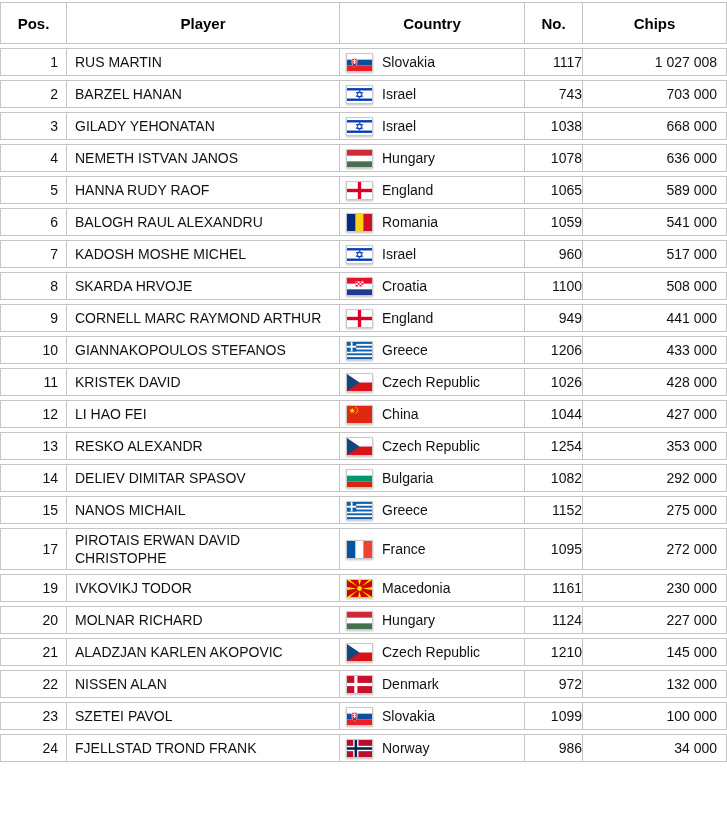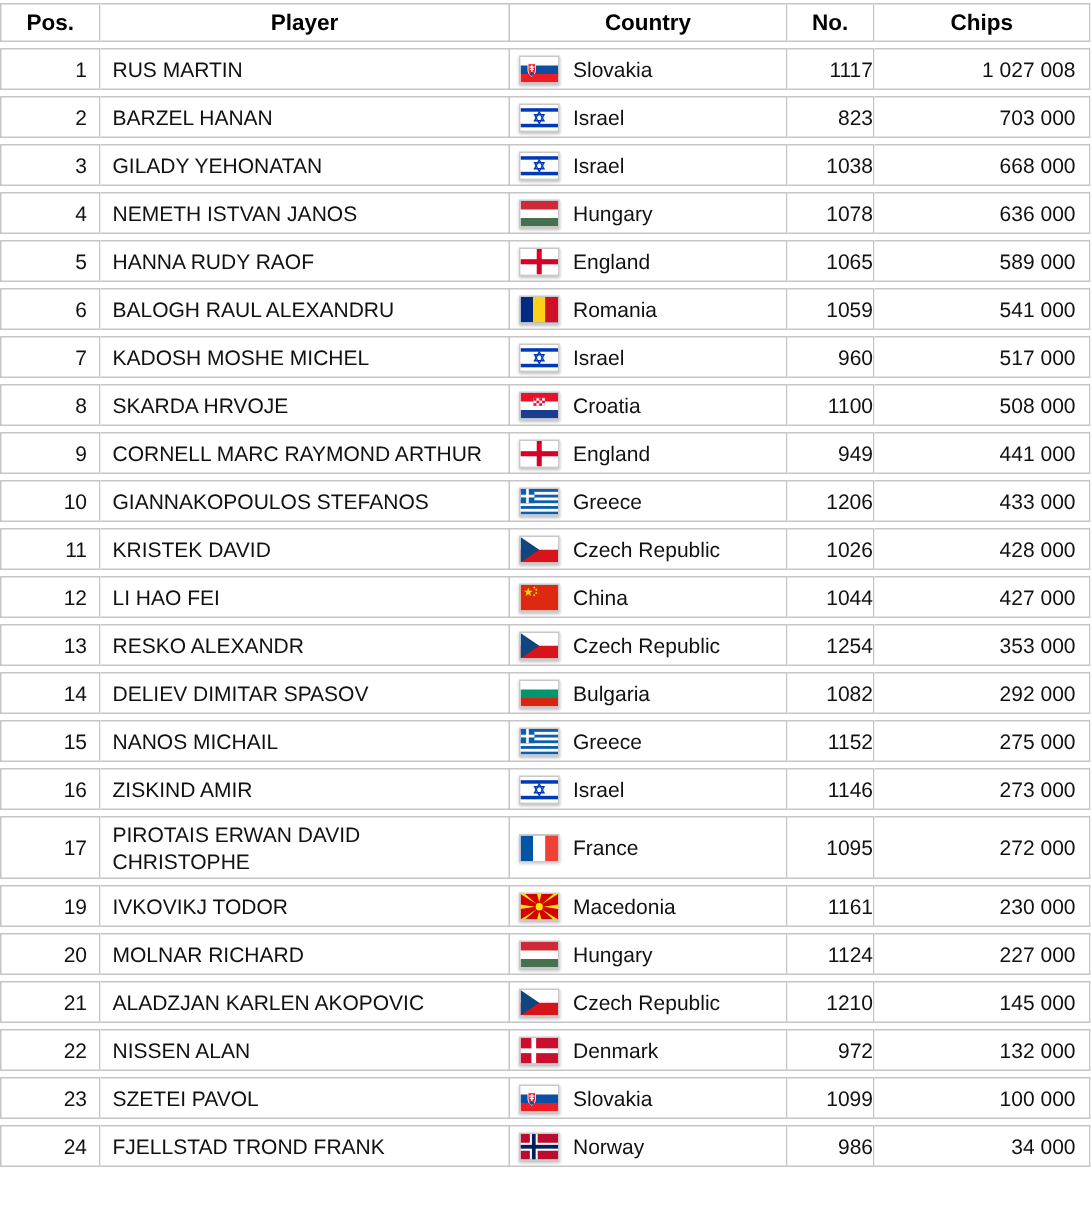--- a/index.html
+++ b/index.html
@@ -20,21 +20,21 @@
     box-sizing: border-box;
     background: #ffffff;
     border-top: 1px solid #c5c5c5;
     border-bottom: 1px solid #c5c5c5;
     border-right: 1px solid #c5c5c5;
     vertical-align: middle;
     overflow: hidden;
   }
   th:first-child, td:first-child { border-left: 1px solid #c5c5c5; }
   th {
-    height: 26px;
+    height: 42px;
     font-size: 15px;
     font-weight: bold;
     color: #000000;
     text-align: center;
     padding: 2px 4px;
   }
   td { height: 28px; padding: 2px 0; }
   td.c-pos   { text-align: right;  padding-right: 8px; }
   td.c-player{ text-align: left;   padding-left: 8px; padding-right: 6px; }
   td.c-no    { text-align: right; }
@@ -117,21 +117,21 @@
                 <rect width="24" height="16" fill="#fff"></rect>
                 <rect y="2" width="24" height="2.2" fill="#0038B8"></rect>
                 <rect y="11.8" width="24" height="2.2" fill="#0038B8"></rect>
                 <polygon points="12,4.4 15,9.9 9,9.9" fill="none" stroke="#0038B8" stroke-width="0.9"></polygon>
                 <polygon points="12,11.6 9,6.1 15,6.1" fill="none" stroke="#0038B8" stroke-width="0.9"></polygon>
               </svg>
             </span>
         <span class="country-name">Israel</span>
       </div>
     </td>
-    <td class="c-no">823</td>
+    <td class="c-no">743</td>
     <td class="c-chips">703 000</td>
   </tr>
 
   <tr>
     <td class="c-pos">3</td>
     <td class="c-player">
       <span class="player-name">GILADY YEHONATAN</span>
     </td>
     <td class="c-country">
       <div class="country-wrap">
@@ -424,42 +424,20 @@
                 <rect y="3.6" width="8.9" height="1.7" fill="#fff"></rect>
               </svg>
             </span>
         <span class="country-name">Greece</span>
       </div>
     </td>
     <td class="c-no">1152</td>
     <td class="c-chips">275 000</td>
   </tr>
 
-  <tr>
-    <td class="c-pos">16</td>
-    <td class="c-player">
-      <span class="player-name">ZISKIND AMIR</span>
-    </td>
-    <td class="c-country">
-      <div class="country-wrap">
-        <span class="flag">
-              <svg viewBox="0 0 24 16" preserveAspectRatio="none">
-                <rect width="24" height="16" fill="#fff"></rect>
-                <rect y="2" width="24" height="2.2" fill="#0038B8"></rect>
-                <rect y="11.8" width="24" height="2.2" fill="#0038B8"></rect>
-                <polygon points="12,4.4 15,9.9 9,9.9" fill="none" stroke="#0038B8" stroke-width="0.9"></polygon>
-                <polygon points="12,11.6 9,6.1 15,6.1" fill="none" stroke="#0038B8" stroke-width="0.9"></polygon>
-              </svg>
-            </span>
-        <span class="country-name">Israel</span>
-      </div>
-    </td>
-    <td class="c-no">1146</td>
-    <td class="c-chips">273 000</td>
-  </tr>
 
   <tr>
     <td class="c-pos">17</td>
     <td class="c-player">
       <span class="player-name">PIROTAIS ERWAN DAVID
 CHRISTOPHE</span>
     </td>
     <td class="c-country">
       <div class="country-wrap">
         <span class="flag">

